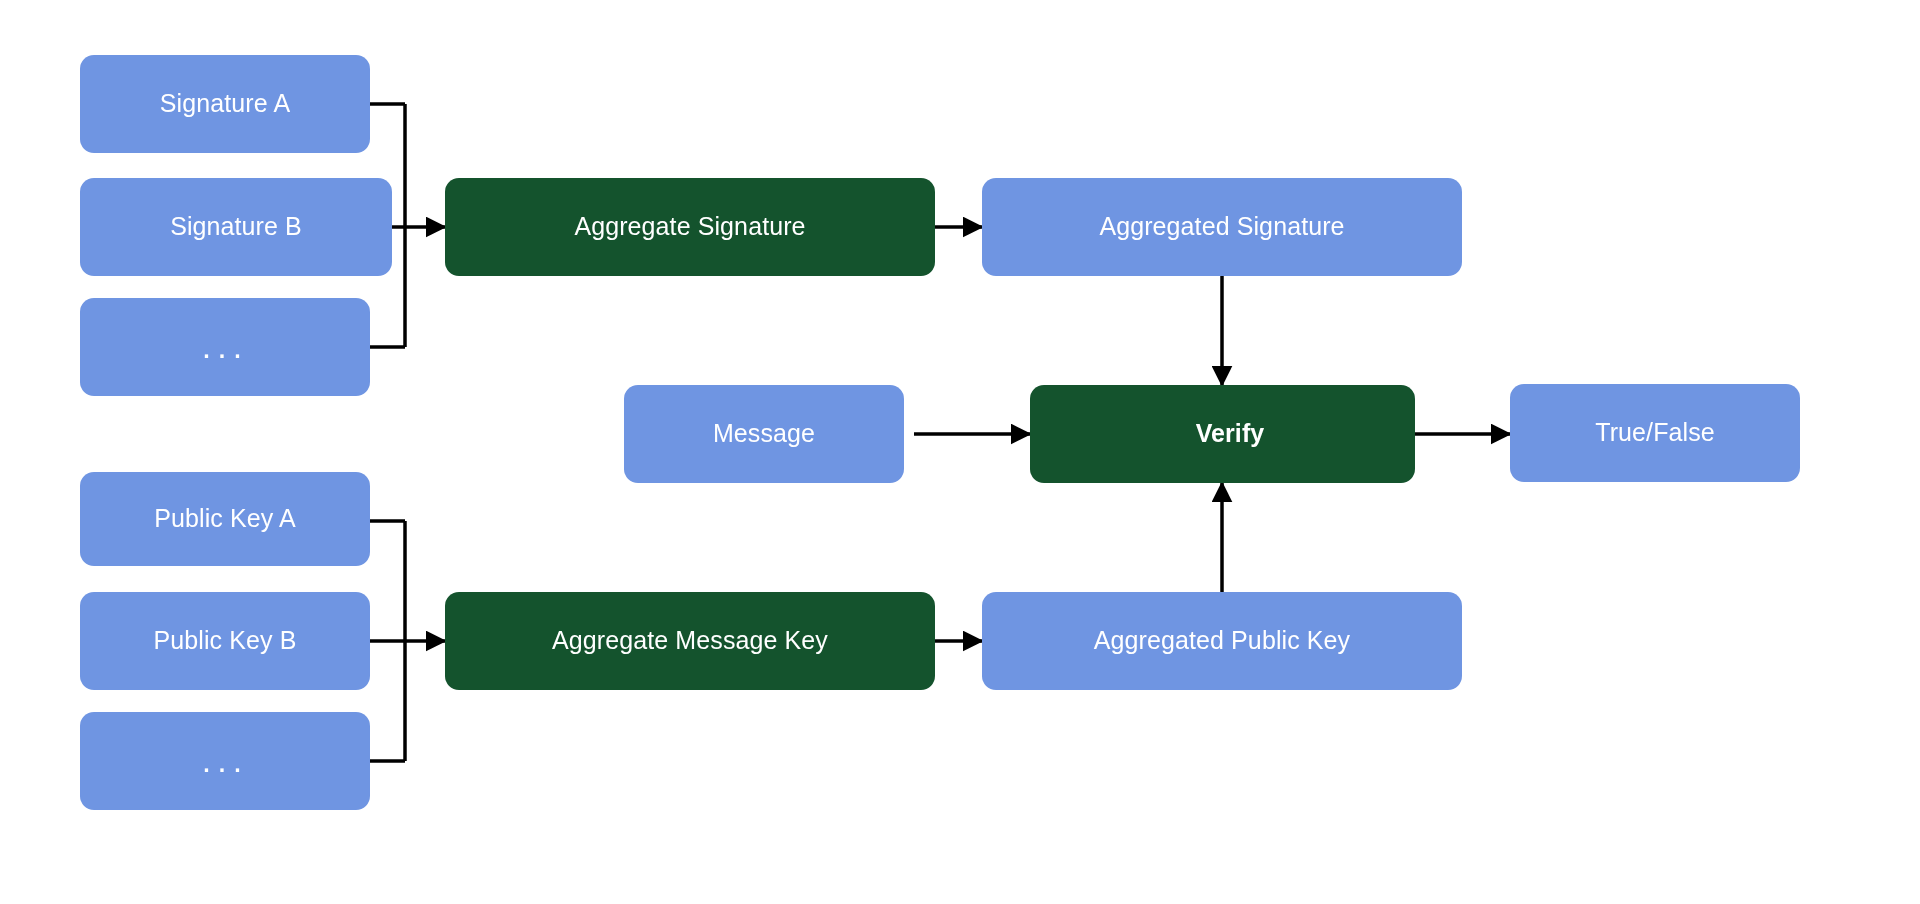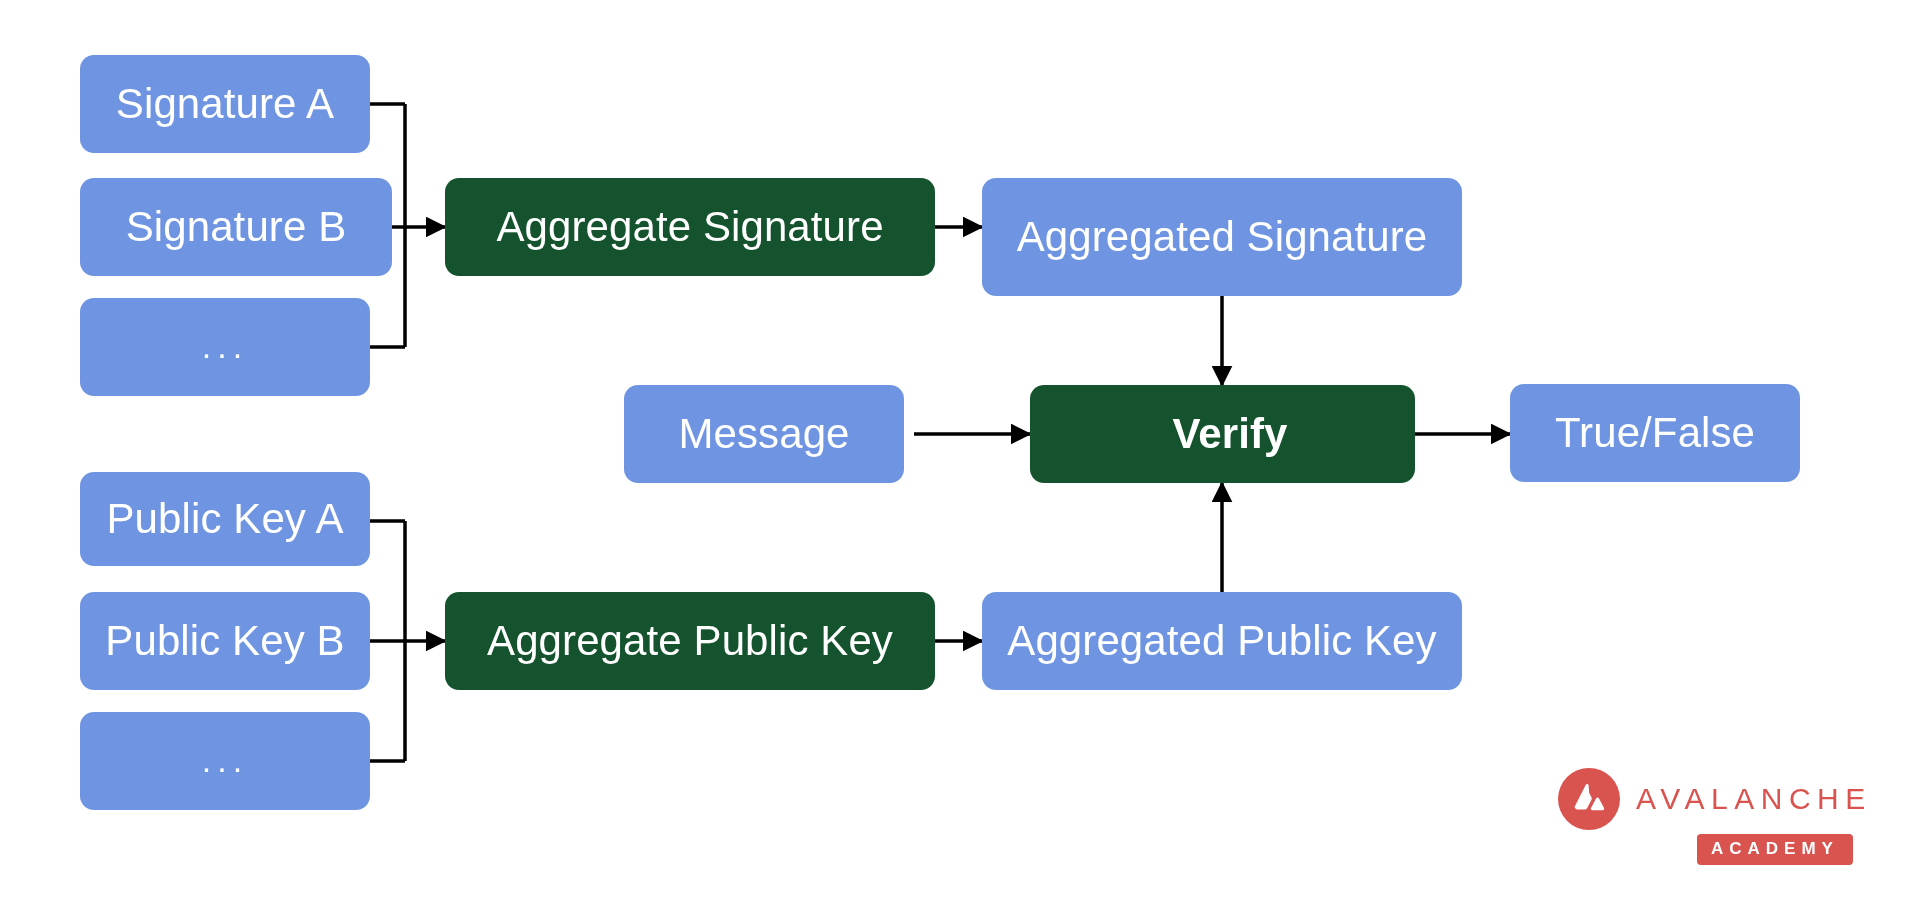--- a/index.html
+++ b/index.html
@@ -21,21 +21,21 @@
   
   .node {
     position: absolute;
     display: flex;
     align-items: center;
     justify-content: center;
     box-sizing: border-box;
     border-radius: 14px;
     color: #ffffff;
     font-family: "Liberation Sans", sans-serif;
-    font-size: 42px;
+    font-size: 25px;
     font-weight: 400;
     line-height: 1.1;
     letter-spacing: 0.1px;
     text-align: center;
     white-space: nowrap;
     user-select: none;
   }
   .node.blue  { background: #6f95e2; }
   .node.red   { background: #14532d; }
   .node.bold  { font-weight: 700; }
@@ -152,37 +152,25 @@
     <g>
       <path d="M 1222 592 L 1222 483" stroke="#000" stroke-width="3.5" fill="none" marker-end="url(#arrow)"></path>
     </g>
   </svg>
 
   <div id="nodes">
       <div class="node blue" style="left: 80px; top: 55px; width: 290px; height: 98px;">Signature A</div>
       <div class="node blue" style="left: 80px; top: 178px; width: 312px; height: 98px;">Signature B</div>
       <div class="node blue ellipsis" style="left: 80px; top: 298px; width: 290px; height: 98px;">...</div>
       <div class="node red" style="left: 445px; top: 178px; width: 490px; height: 98px;">Aggregate Signature</div>
-      <div class="node blue" style="left: 982px; top: 178px; width: 480px; height: 118px;">Aggregated Signature</div>
+      <div class="node blue" style="left: 982px; top: 178px; width: 480px; height: 98px;">Aggregated Signature</div>
       <div class="node blue" style="left: 624px; top: 385px; width: 280px; height: 98px;">Message</div>
       <div class="node red bold" style="left: 1030px; top: 385px; width: 385px; height: 98px; padding-left: 15px;">Verify</div>
       <div class="node blue" style="left: 1510px; top: 384px; width: 290px; height: 98px;">True/False</div>
       <div class="node blue" style="left: 80px; top: 472px; width: 290px; height: 94px;">Public Key A</div>
       <div class="node blue" style="left: 80px; top: 592px; width: 290px; height: 98px;">Public Key B</div>
       <div class="node blue ellipsis" style="left: 80px; top: 712px; width: 290px; height: 98px;">...</div>
-      <div class="node red" style="left: 445px; top: 592px; width: 490px; height: 98px;">Aggregate Public Key</div>
+      <div class="node red" style="left: 445px; top: 592px; width: 490px; height: 98px;">Aggregate Message Key</div>
       <div class="node blue" style="left: 982px; top: 592px; width: 480px; height: 98px;">Aggregated Public Key</div>
     </div>
 
-  <div id="logo">
-    <div class="logo-row">
-      <div class="logo-mark">
-        <svg width="34" height="30" viewBox="0 0 34 30" xmlns="http://www.w3.org/2000/svg">
-          <path d="M13.8 0.8 L3.0 22.0 C2.2 23.6 3.3 25.4 5.1 25.4 L13.1 25.4 C14.0 25.4 14.8 24.9 15.2 24.1 L19.4 15.9 C19.8 15.0 19.8 14.0 19.4 13.2 L17.2 8.9 L16.6 1.4 C16.4 -0.1 14.5 -0.5 13.8 0.8 Z" fill="#ffffff"></path>
-          <path d="M24.2 14.2 L19.0 24.0 C18.4 25.0 19.2 26.2 20.4 26.2 L30.6 26.2 C31.8 26.2 32.6 25.0 32.0 24.0 L26.9 14.2 C26.3 13.2 24.8 13.2 24.2 14.2 Z" fill="#ffffff"></path>
-        </svg>
-      </div>
-      <div class="logo-word">AVALANCHE</div>
-    </div>
-    <div class="logo-academy">ACADEMY</div>
-  </div>
 
 </div>
 
 </body></html>

